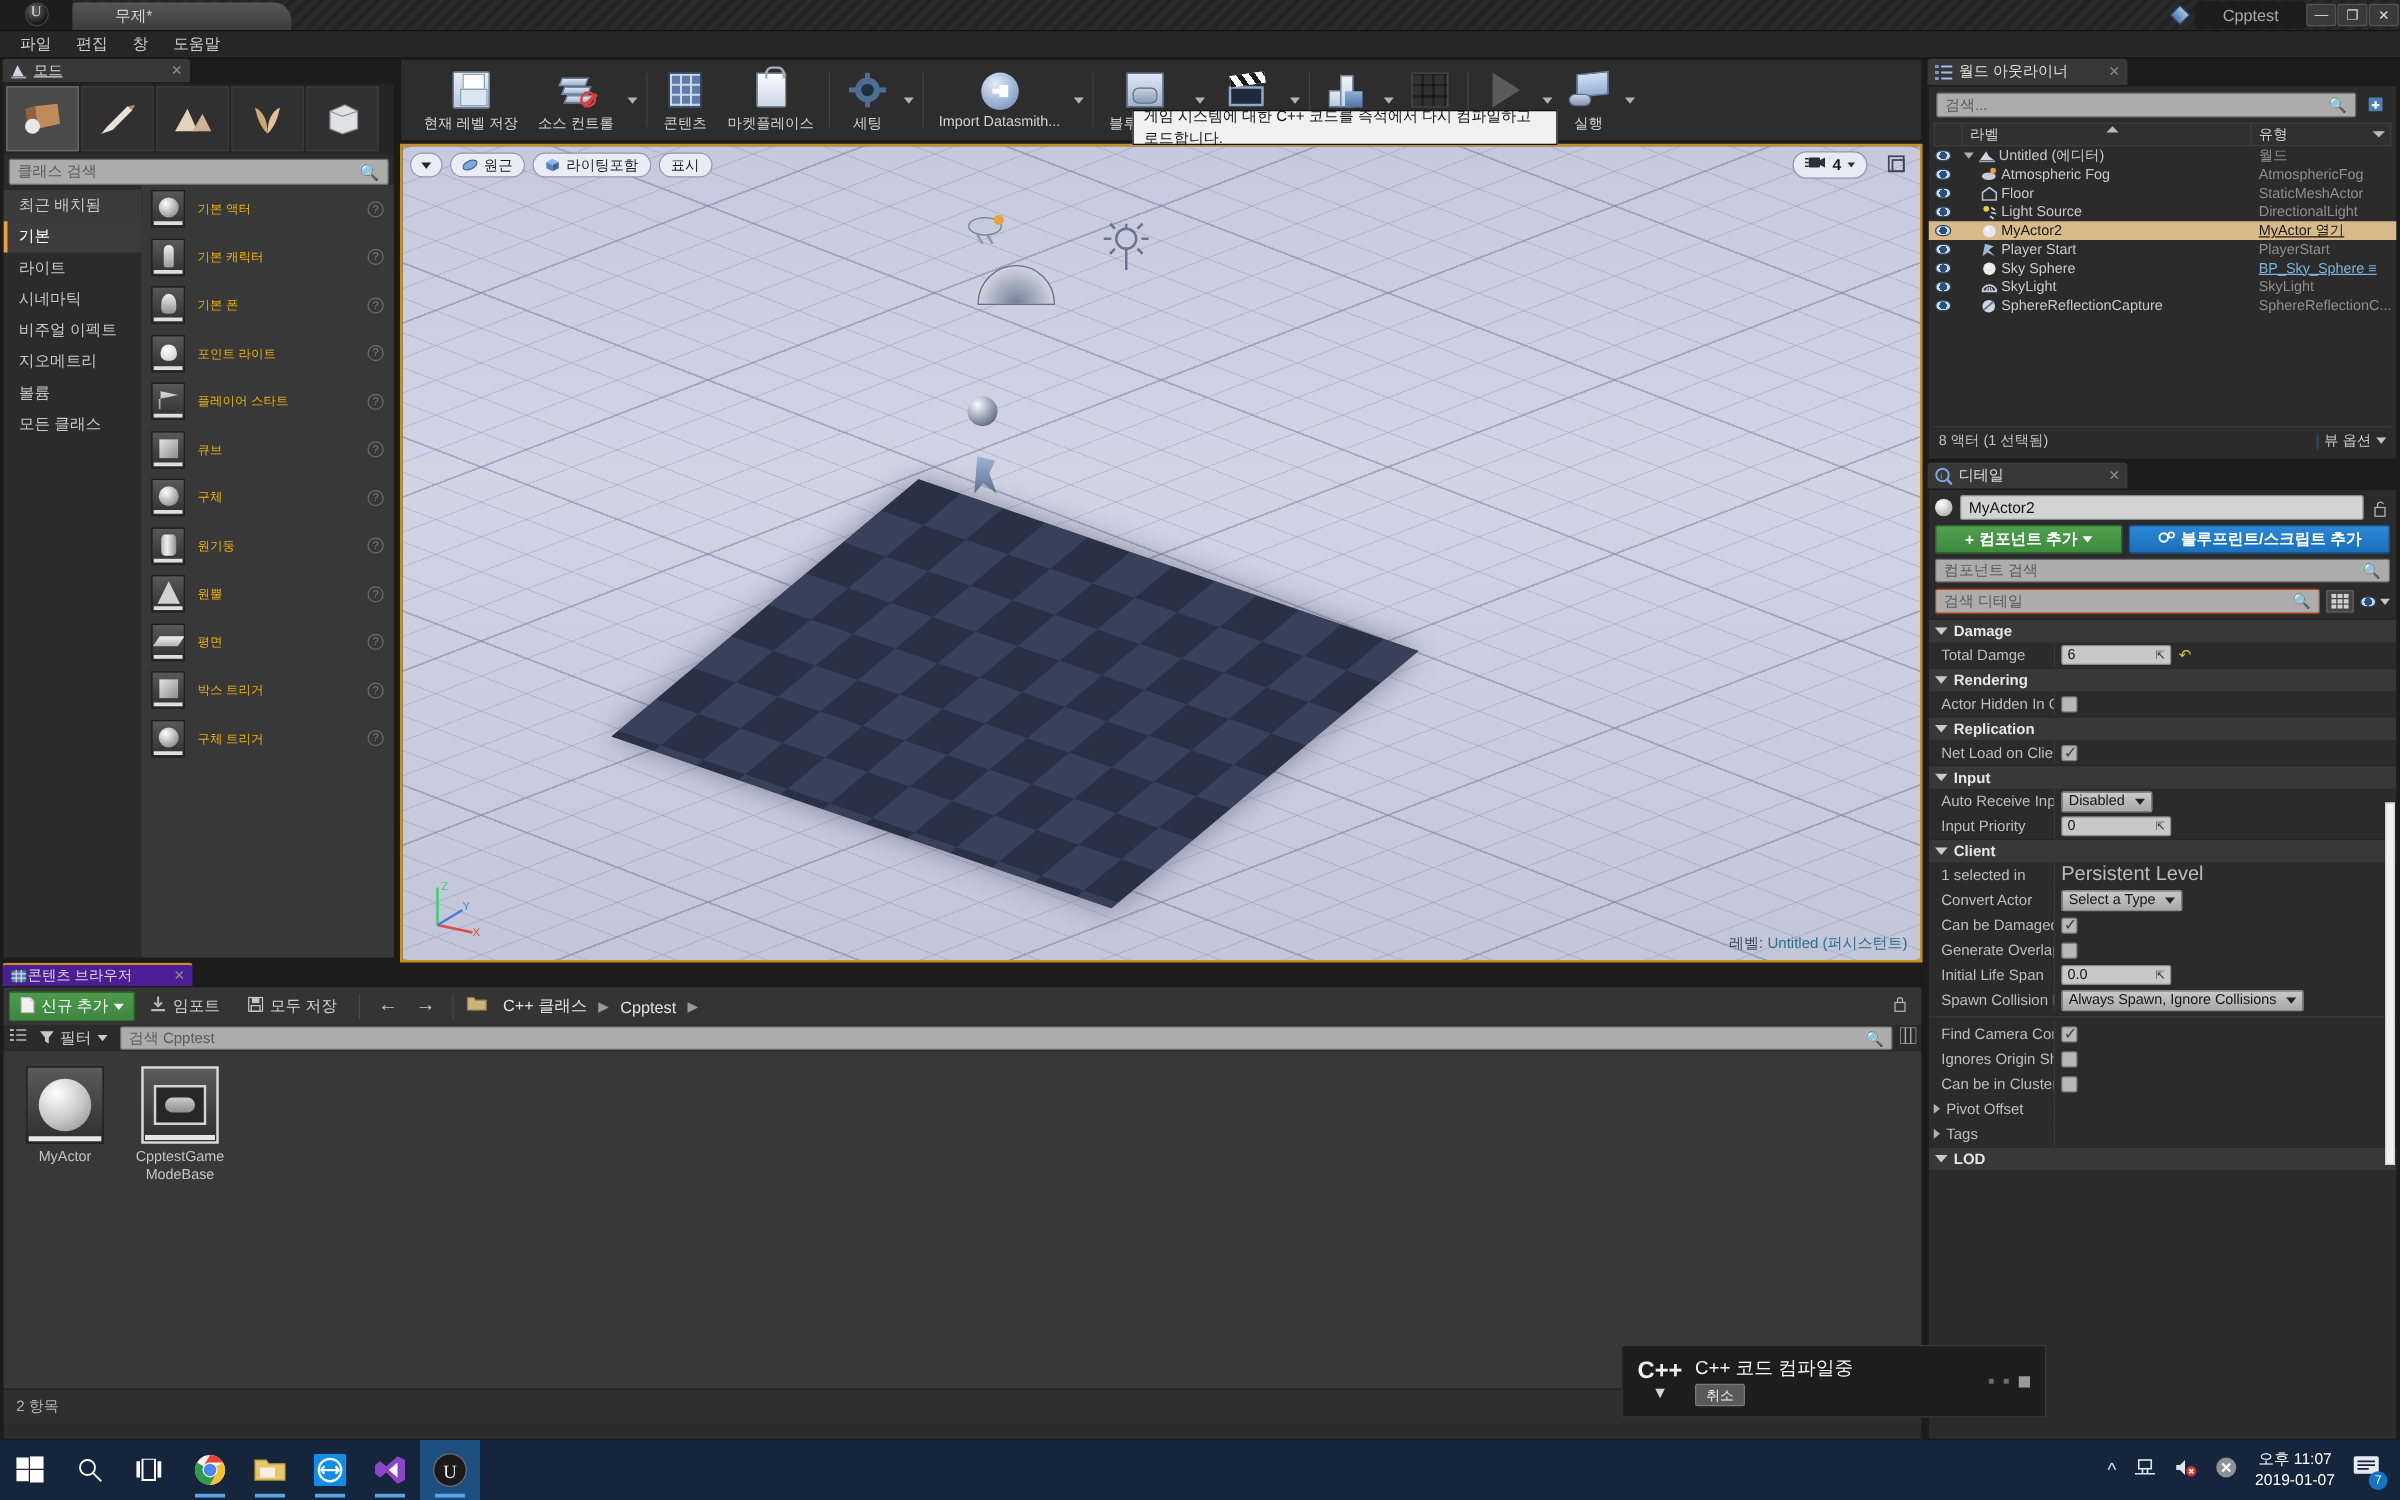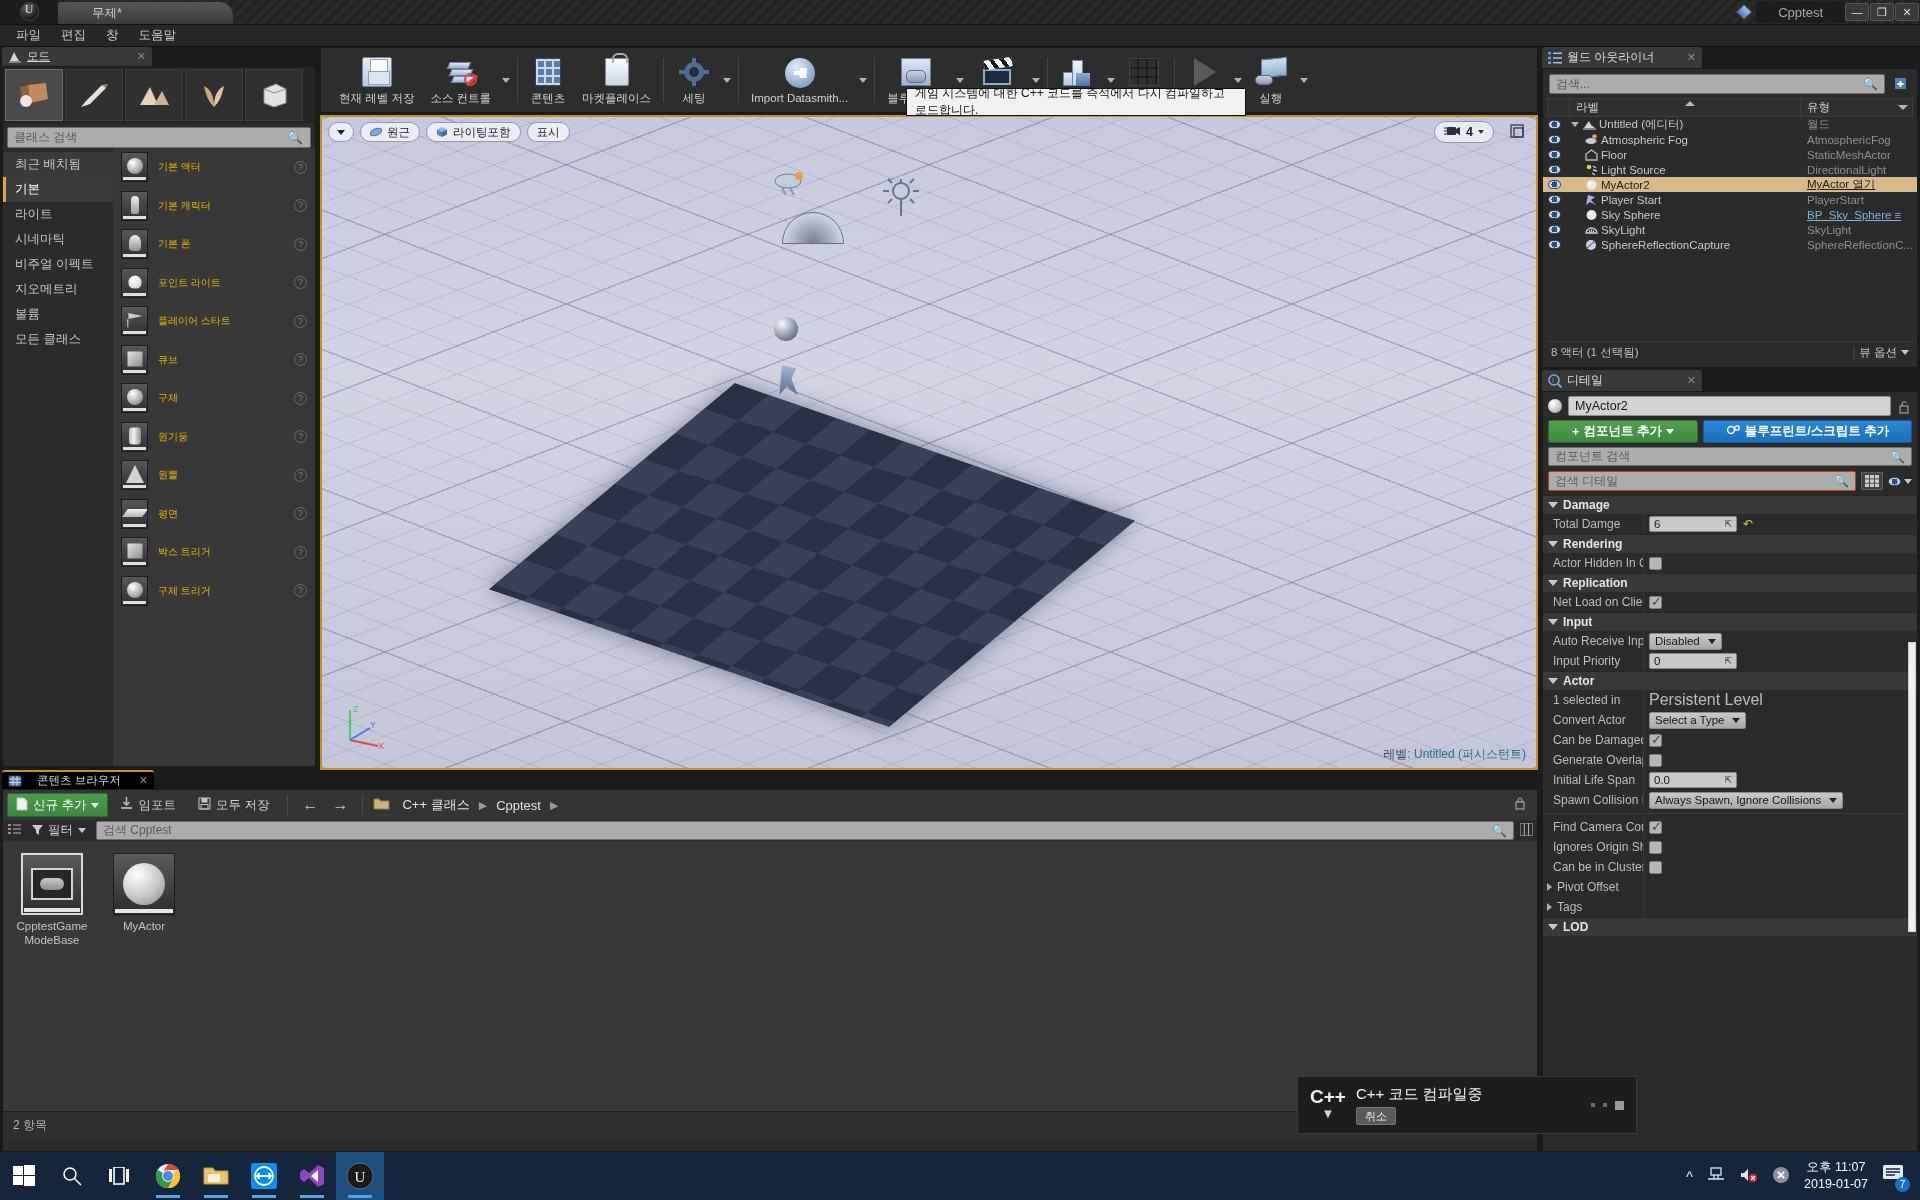--- a/index.html
+++ b/index.html
@@ -190,22 +190,22 @@
     background:linear-gradient(#9fb6d6,#5c6f8d); clip-path:polygon(20% 0,80% 12%,60% 45%,85% 100%,40% 72%,10% 100%); }
   #a-fog { left:450px; top:52px; width:38px; height:28px; }
   #a-skylight { left:460px; top:95px; width:62px; height:32px;
     background:radial-gradient(ellipse at 50% 100%,#6c7890,#cfd4e0 70%);
     border-radius:60px 60px 0 0; border:1px solid #5e6880; opacity:.92; }
   #a-sun { left:558px; top:60px; width:42px; height:42px; }
   .axis { position:absolute; left:18px; bottom:18px; width:46px; height:46px; z-index:5; }
 
   
   #cb-tab { position:absolute; left:2px; top:770px; width:152px; height:19px;
-    background:#000000; border-radius:3px 3px 0 0; display:flex; align-items:center;
-    padding:0 6px; gap:15px; border-top:2px solid #c8901f; }
+    background:#4c1d95; border-radius:3px 3px 0 0; display:flex; align-items:center;
+    padding:0 6px; gap:0; border-top:2px solid #c8901f; }
   #cb-tab .lbl { color:#d8d8d8; font-size:11.5px; }
   #cb-tab .x { color:#8b8b8b; font-size:11px; margin-left:auto; }
   #contentbrowser { position:absolute; left:2px; top:789px; width:1536px; height:363px;
     background:#2b2b2b; border:1px solid #1a1a1a; }
   #cb-toolbar { height:30px; display:flex; align-items:center; gap:2px; padding:3px 4px;
     background:#343434; }
   #btn-new { height:24px; background:linear-gradient(#4c9c4c,#3f8540); border:1px solid #2f6830;
     color:#fff; font-size:12.5px; display:flex; align-items:center; gap:5px; padding:0 8px;
     border-radius:2px; }
   .cbbtn { height:24px; display:flex; align-items:center; gap:5px; padding:0 10px;
@@ -868,34 +868,34 @@
     </div>
     <span>
       <svg width="13" height="13" viewBox="0 0 13 13">
           <rect x="0" y="0" width="13" height="13" fill="none" stroke="#b5b5b5"></rect>
           <path d="M4.3 0v13M8.6 0v13" stroke="#b5b5b5"></path>
         </svg>
     </span>
   </div>
 
   <div id="cb-assets">
+      <div class="asset">
+        <span class="thumb">
+          <span class="t-sp"></span>
+        </span>
+        <span class="nm">MyActor</span>
+      </div>
       <div class="asset sel">
         <span class="thumb">
           <span class="t-gm">
             <i></i>
           </span>
         </span>
         <span class="nm">CpptestGame
 ModeBase</span>
-      </div>
-      <div class="asset">
-        <span class="thumb">
-          <span class="t-sp"></span>
-        </span>
-        <span class="nm">MyActor</span>
       </div>
     </div>
 
   <div id="cb-status">
     <span class="cnt">2 항목</span>
     <span class="vo">
       <span><span class="eyeico"></span></span>
       <span>뷰 옵션</span>
       <span style="width:0;height:0;border-left:4px solid transparent;border-right:4px solid transparent;border-top:5px solid #c6c6c6;"></span>
     </span>
@@ -1200,21 +1200,21 @@
         <span class="pl">Input Priority</span>
         <span class="pv">
           <span class="numbox">
             <span class="nv">0</span>
             <span class="sp">⇱</span>
           </span>
         </span>
       </div>
       <div class="cathdr">
         <span class="tw"></span>
-        <span class="t">Actor</span>
+        <span class="t">Client</span>
       </div>
       <div class="prow">
         <span class="pl">1 selected in</span>
         <span class="pv">
           <span class="statictxt">Persistent Level</span>
         </span>
       </div>
       <div class="prow">
         <span class="pl">Convert Actor</span>
         <span class="pv">

